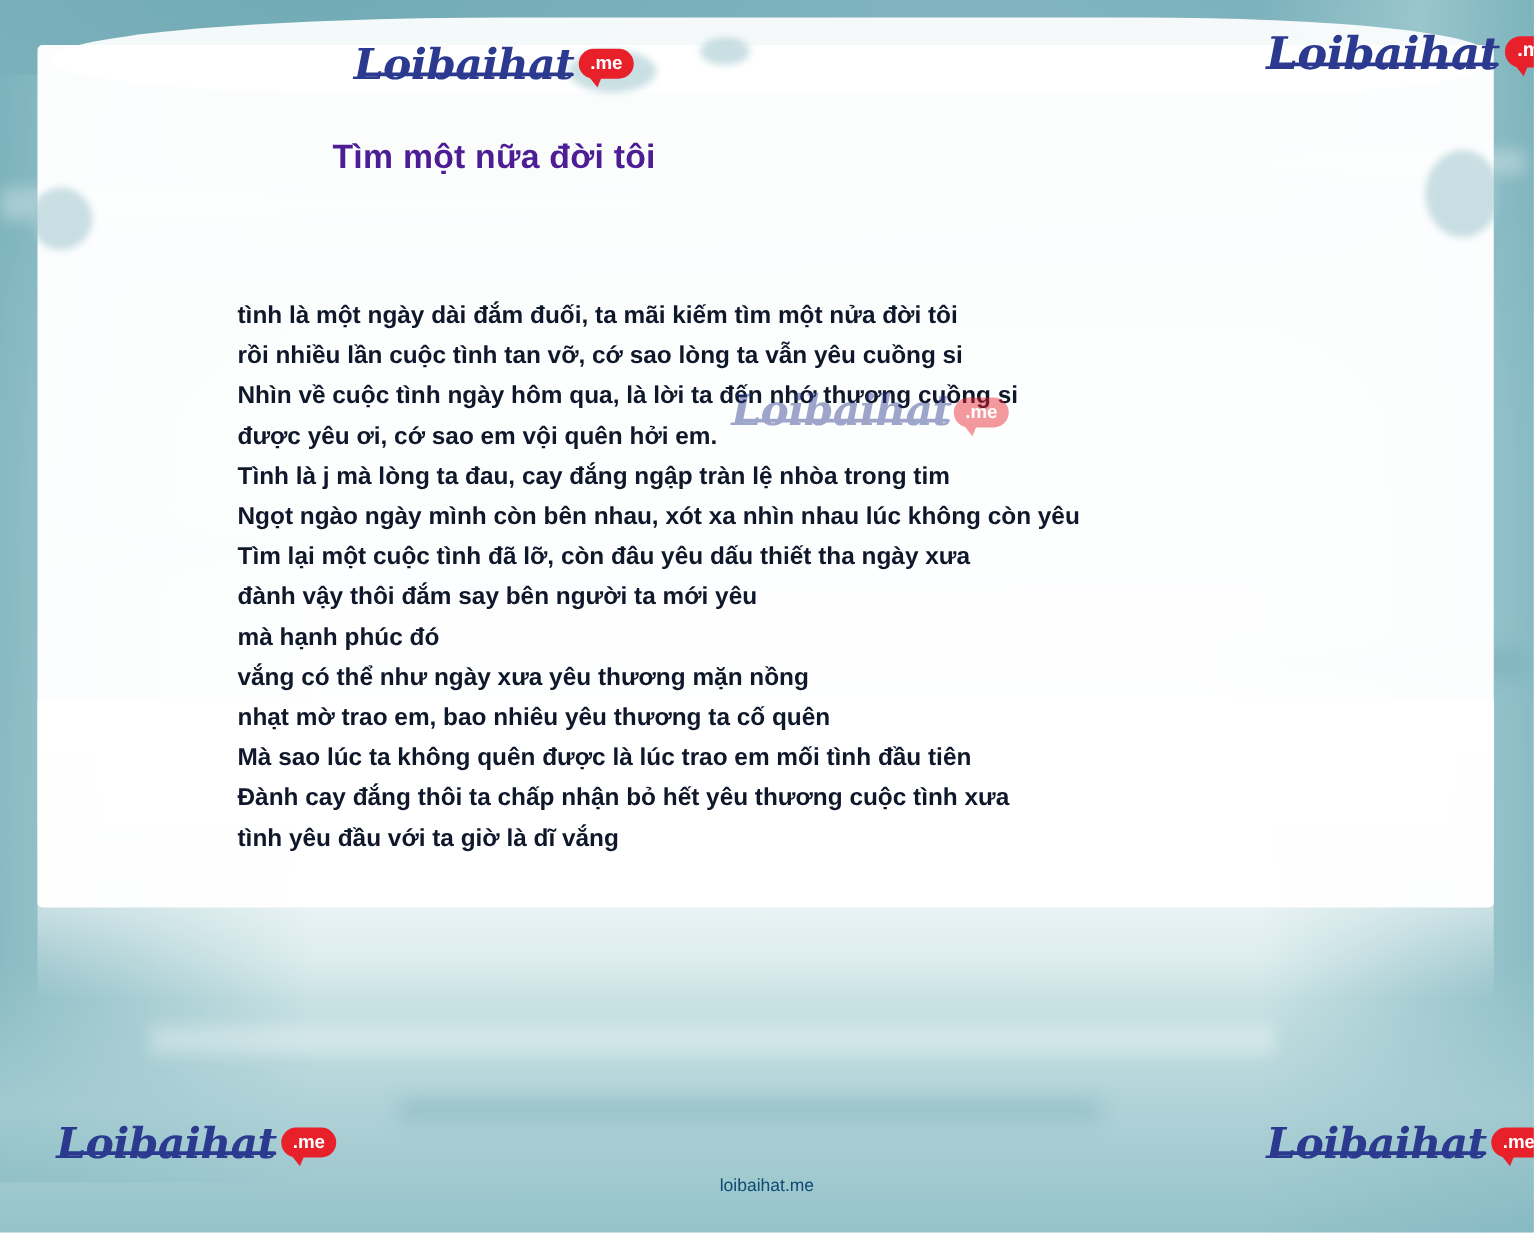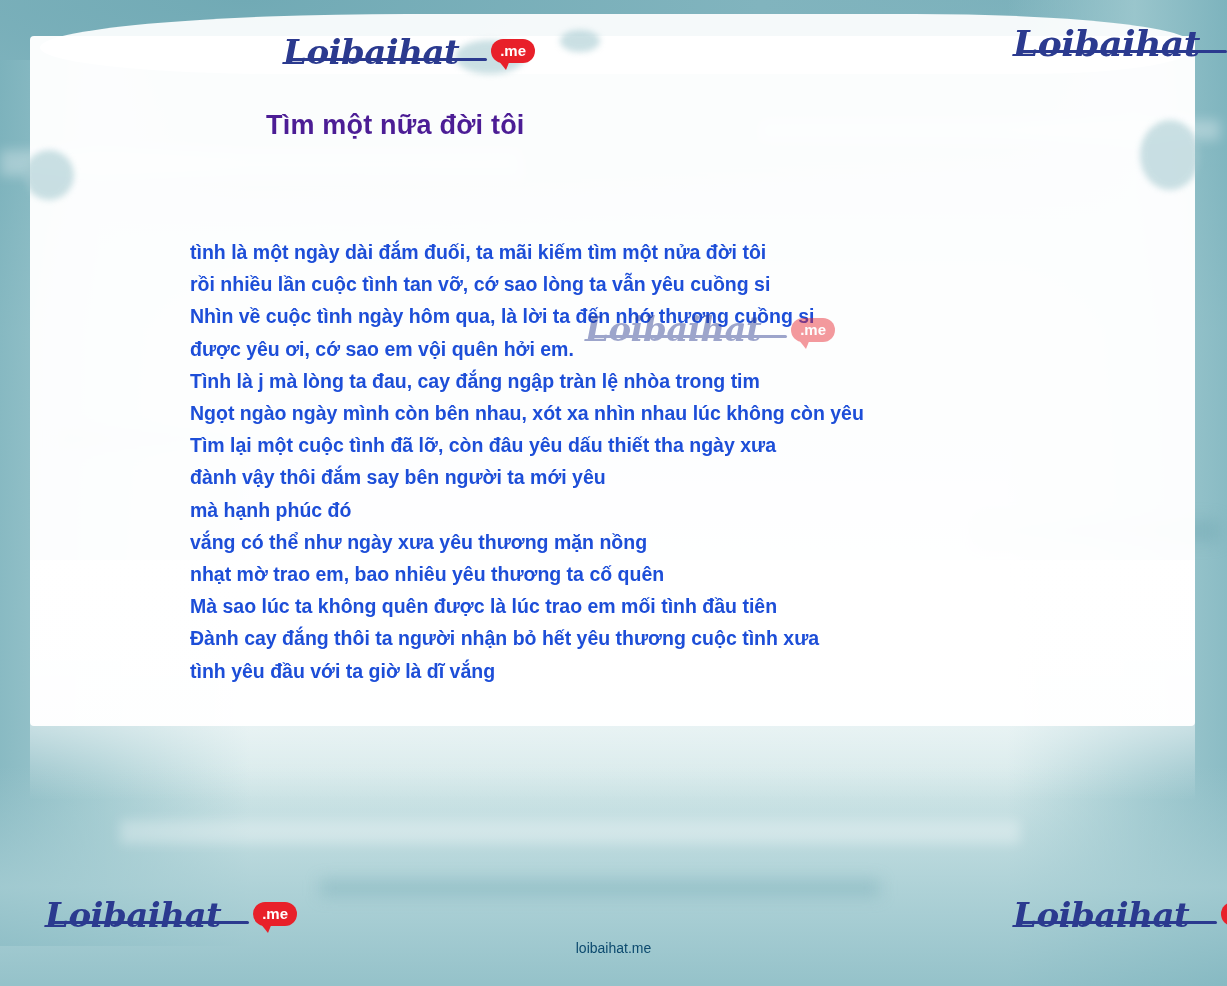--- a/index.html
+++ b/index.html
@@ -84,21 +84,20 @@
     filter: blur(3px);
   }
 
   
   .wm {
     position: absolute;
     display: flex;
     align-items: flex-start;
     user-select: none;
     white-space: nowrap;
-    gap: 28px;
   }
   .wm .word {
     font-family: "DejaVu Serif", serif;
     font-style: italic;
     font-weight: 700;
     color: #2b3a8f;
     letter-spacing: -0.5px;
     line-height: 1;
   }
   .wm .bubble {
@@ -170,21 +169,21 @@
   }
   .lyrics {
     position: absolute;
     left: 190px;
     top: 236px;
     width: 900px;
   }
   .lyrics .line {
     font-size: 19.5px;
     font-weight: bold;
-    color: #1d4ed8;
+    color: #0f172a;
     line-height: 32.2px;
     white-space: nowrap;
   }
   .footer-url {
     position: absolute;
     left: 0; right: 0;
     top: 940px;
     text-align: center;
     font-size: 14px;
     color: #0c4a6e;
@@ -224,21 +223,21 @@
   <div class="line">Nhìn về cuộc tình ngày hôm qua, là lời ta đến nhớ thương cuồng si</div>
   <div class="line">được yêu ơi, cớ sao em vội quên hởi em.</div>
   <div class="line">Tình là j mà lòng ta đau, cay đắng ngập tràn lệ nhòa trong tim</div>
   <div class="line">Ngọt ngào ngày mình còn bên nhau, xót xa nhìn nhau lúc không còn yêu</div>
   <div class="line">Tìm lại một cuộc tình đã lỡ, còn đâu yêu dấu thiết tha ngày xưa</div>
   <div class="line">đành vậy thôi đắm say bên người ta mới yêu</div>
   <div class="line">mà hạnh phúc đó</div>
   <div class="line">vắng có thể như ngày xưa yêu thương mặn nồng</div>
   <div class="line">nhạt mờ trao em, bao nhiêu yêu thương ta cố quên</div>
   <div class="line">Mà sao lúc ta không quên được là lúc trao em mối tình đầu tiên</div>
-  <div class="line">Đành cay đắng thôi ta người nhận bỏ hết yêu thương cuộc tình xưa</div>
+  <div class="line">Đành cay đắng thôi ta chấp nhận bỏ hết yêu thương cuộc tình xưa</div>
   <div class="line">tình yêu đầu với ta giờ là dĩ vắng</div>
 </div>
 
 <div class="wm" id="wm-top-center">
   <span class="word">Loibaihat</span>
   <span class="bubble">.me</span>
   <span class="underline"></span>
 </div>
 
 <div class="wm" id="wm-top-right">

